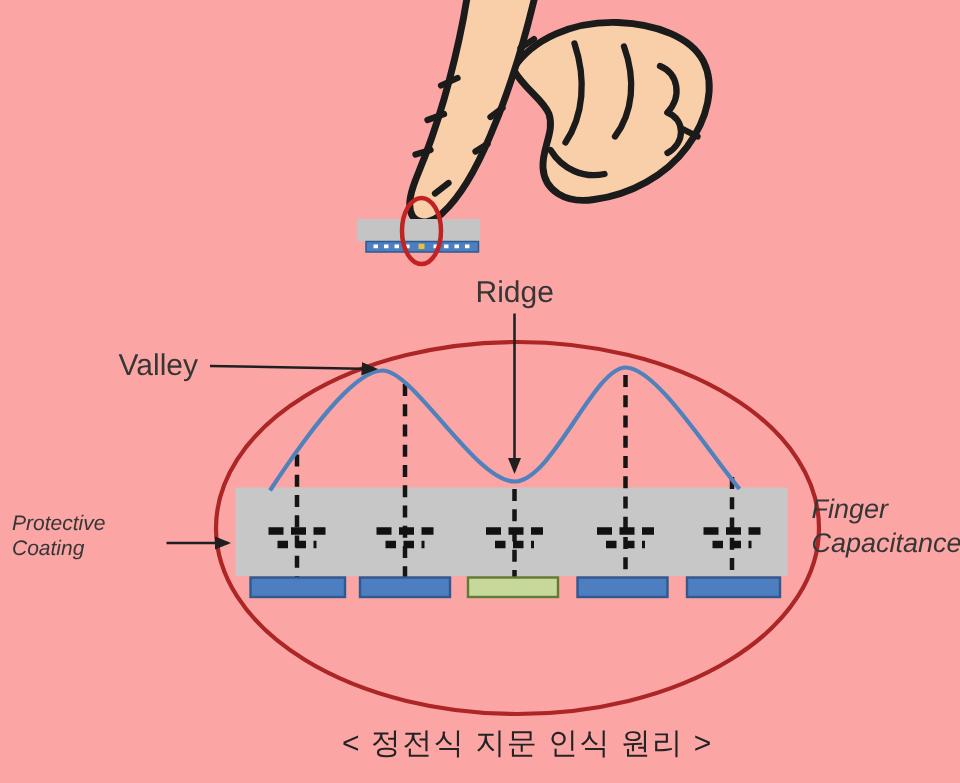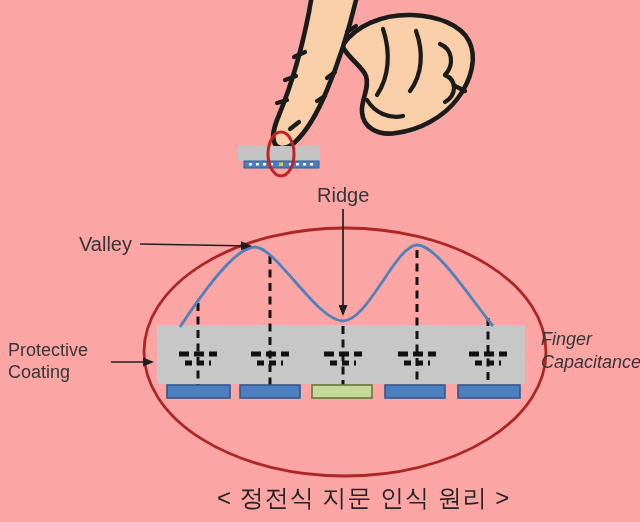--- a/index.html
+++ b/index.html
@@ -4,23 +4,23 @@
 <style>
   html,body{margin:0;padding:0;background:#fff;}
   .canvas{
     position:relative;width:640px;height:522px;background:#fca5a5;
     overflow:hidden;font-family:"Liberation Sans",sans-serif;
   }
   .canvas svg{position:absolute;left:0;top:0;}
   .lbl{position:absolute;color:#363636;line-height:1.1;white-space:pre-line;}
   .lbl-ridge{left:317px;top:184px;font-size:20px;}
   .lbl-valley{left:67px;top:233px;font-size:20px;margin-left:12px;}
-  .lbl-coating{left:8px;top:340px;font-size:18px;width:106px;line-height:1.22;}
+  .lbl-coating{left:8px;top:340px;font-size:14px;width:106px;line-height:1.22;font-style:italic;}
   .lbl-fingercap{left:541px;top:328px;font-size:18px;width:118px;line-height:1.3;font-style:italic;}
-  .lbl-caption{left:217px;top:485px;font-size:24px;color:#232323;letter-spacing:1px;white-space:nowrap;}
+  .lbl-caption{left:228px;top:485px;font-size:20px;color:#232323;letter-spacing:1px;white-space:nowrap;}
 </style>
 </head>
 <body>
 
 <div class="canvas">
 
   <svg width="640" height="522" viewBox="0 0 640 522">
     <defs>
       <marker id="arr" markerWidth="11" markerHeight="9" refX="9" refY="4.5" orient="auto" markerUnits="userSpaceOnUse">
         <polygon points="0,0 11,4.5 0,9" fill="#1f1f1f"></polygon>

